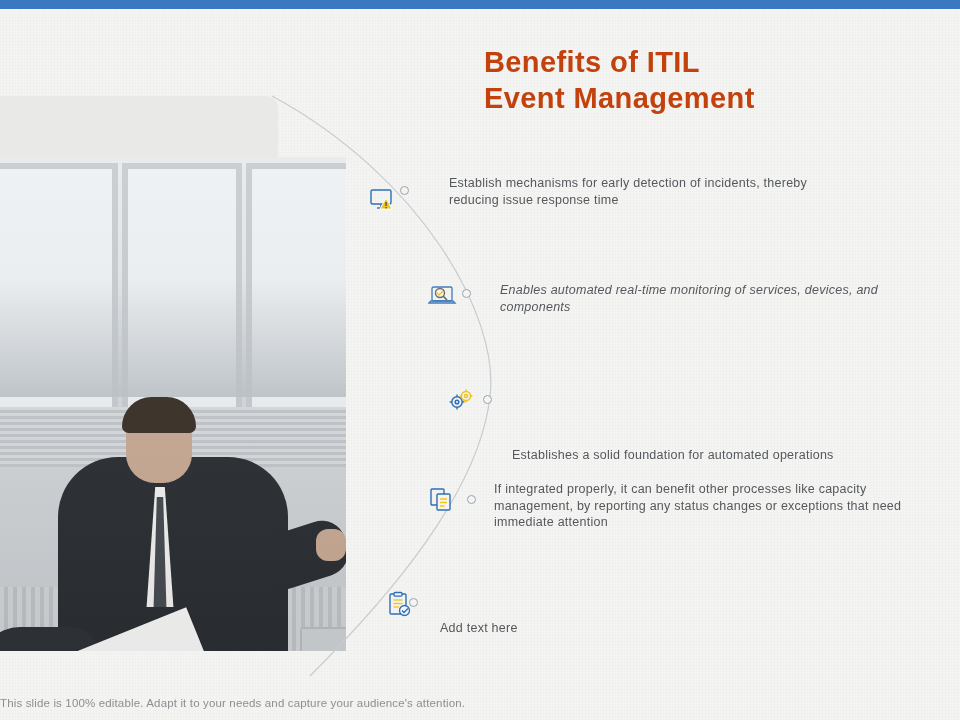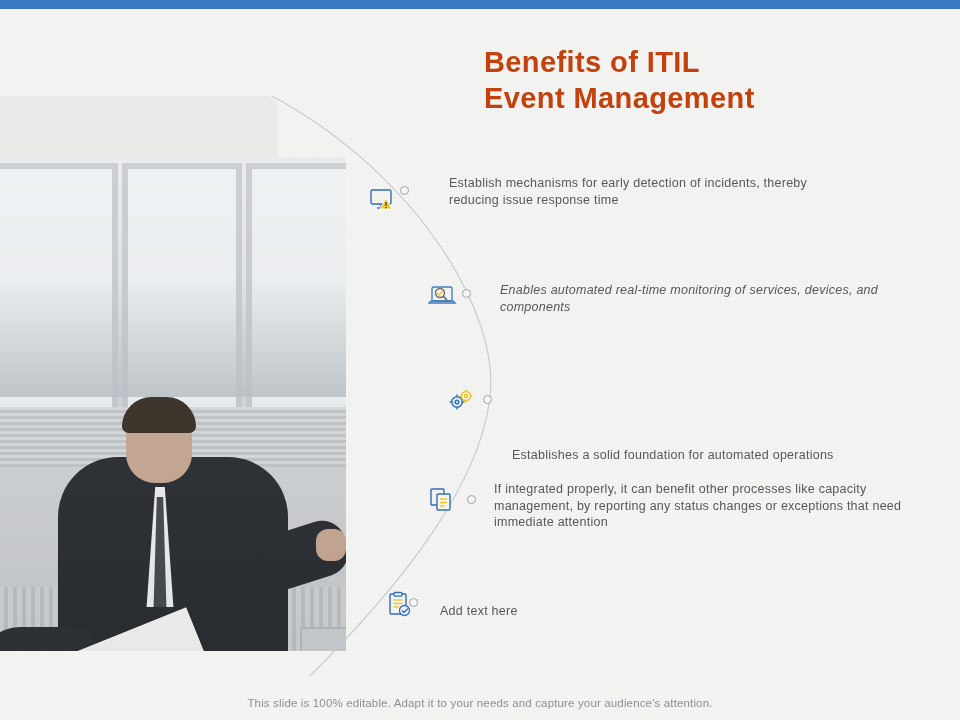--- a/index.html
+++ b/index.html
@@ -184,21 +184,21 @@
     font-size: 12.5px;
     line-height: 16.5px;
     color: #54585c;
     letter-spacing: 0.25px;
   }
   .footer {
     position: absolute;
     left: 0;
     top: 697px;
     width: 960px;
-    text-align: center;
+    text-align: left;
     font-size: 11.5px;
     color: #8c8f93;
     letter-spacing: 0.15px;
   }
 </style>
 </head>
 <body>
 
 <div class="slide">
 
@@ -314,18 +314,18 @@
         <rect x="5" y="3" width="16" height="20" rx="1.2" fill="none" stroke="#2f6fb5" stroke-width="1.4"></rect>
         <rect x="9" y="1.5" width="8" height="3.6" rx="1" fill="#f4f4f2" stroke="#2f6fb5" stroke-width="1.3"></rect>
         <line x1="8.5" y1="9" x2="17.5" y2="9" stroke="#f0c419" stroke-width="1.3"></line>
         <line x1="8.5" y1="12.5" x2="17.5" y2="12.5" stroke="#f0c419" stroke-width="1.3"></line>
         <line x1="8.5" y1="16" x2="14" y2="16" stroke="#f0c419" stroke-width="1.3"></line>
         <circle cx="19.5" cy="19.5" r="5" fill="#f4f4f2" stroke="#2f6fb5" stroke-width="1.3"></circle>
         <path d="M 17 19.6 l 2 2 l 4 -4" fill="none" stroke="#2f6fb5" stroke-width="1.4"></path>
       </svg>
     </div>
     <div class="bullet-dot" style="left:409px; top:598px;"></div>
-    <div class="bullet-text" style="left:440px; top:603px; width:300px;">Add text here</div>
+    <div class="bullet-text" style="left:440px; top:620px; width:300px;">Add text here</div>
   </div>
 
   <div class="footer">This slide is 100% editable. Adapt it to your needs and capture your audience's attention.</div>
 
 </div>
 
 </body></html>

